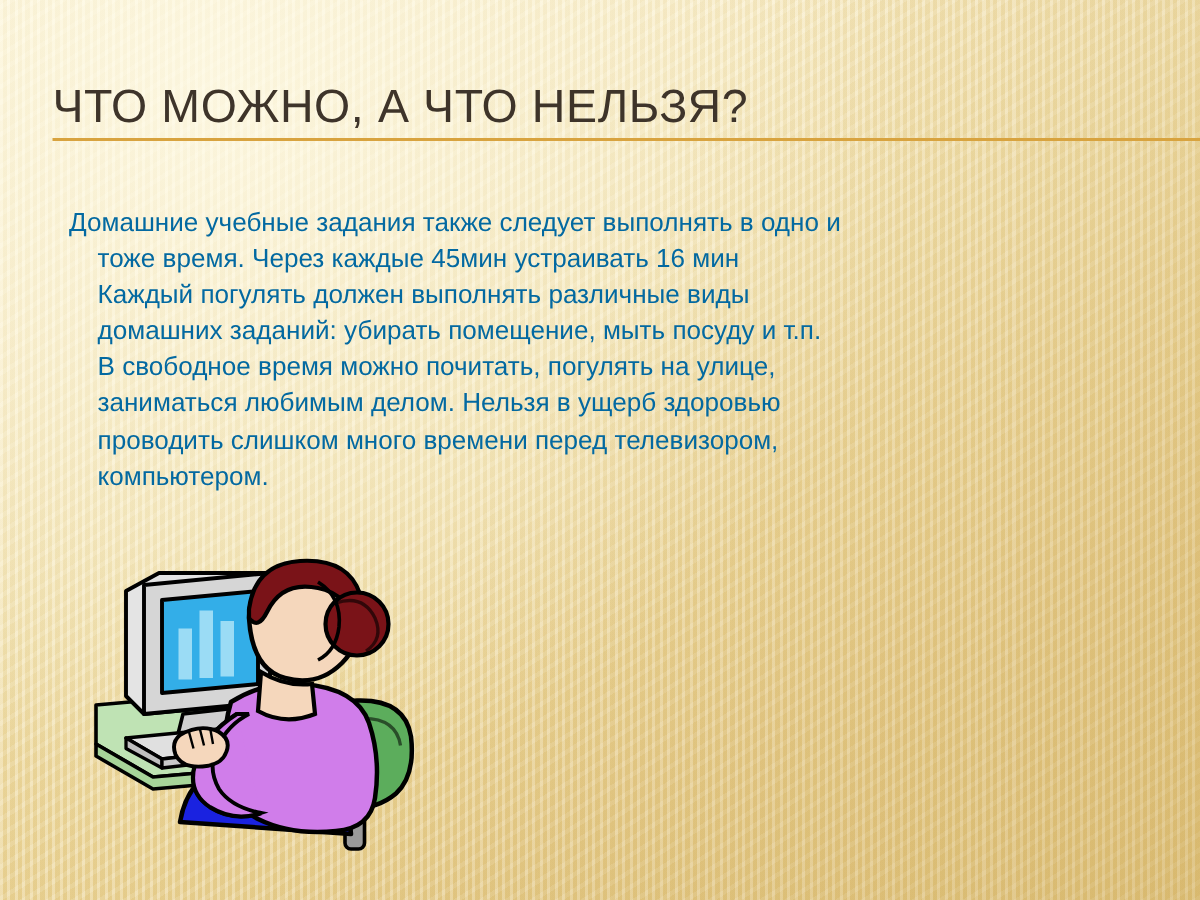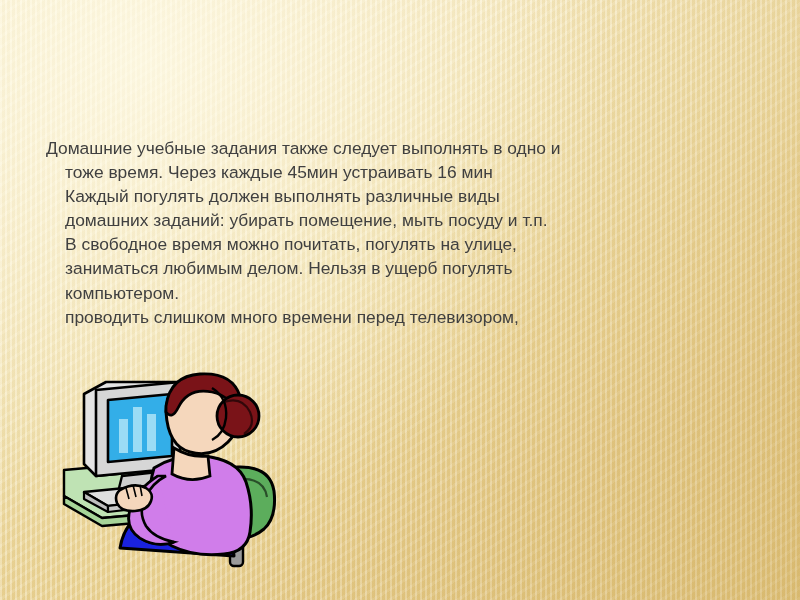--- a/index.html
+++ b/index.html
@@ -66,21 +66,21 @@
     text-transform:uppercase;
   }
   .title-rule{
     position:absolute;left:35px;top:38px;width:765px;height:2px;
     background:#D8A33F;
   }
 
   
   .body-text{
     position:absolute;left:46px;top:136px;width:742px;
-    color:#404040;
+    color:#0369a1;
     font-size:17.4px;
     line-height:24.1px;
   }
   .body-text p{margin:0;padding:0;}
   .ln{display:block;white-space:nowrap;}
   .ln.indent{padding-left:0px;}
   .ln.hang{padding-left:19px;}
 
   
   .art{
@@ -92,31 +92,35 @@
 <body>
 
 <div id="slide">
 
   <div class="bg-base"></div>
   <div class="bg-stripes"></div>
   <div class="bg-diag"></div>
   <div class="bg-glow"></div>
   <div class="bg-dark"></div>
 
+  <div class="title-block">
+    <h1 class="title">ЧТО МОЖНО, А ЧТО НЕЛЬЗЯ?</h1>
+    <div class="title-rule"></div>
+  </div>
 
   <div class="body-text">
     <p>
       <span class="ln indent">Домашние учебные задания также следует выполнять в одно и</span>
       <span class="ln hang">тоже время. Через каждые 45мин устраивать 16 мин</span>
       <span class="ln hang">Каждый погулять должен выполнять различные виды</span>
       <span class="ln hang">домашних заданий: убирать помещение, мыть посуду и т.п.</span>
       <span class="ln hang">В свободное время можно почитать, погулять на улице,</span>
-      <span class="ln hang">заниматься любимым делом. Нельзя в ущерб погулять</span>
+      <span class="ln hang">заниматься любимым делом. Нельзя в ущерб здоровью</span>
+      <span class="ln hang">проводить слишком много времени перед телевизором,</span>
       <span class="ln hang">компьютером.</span>
-      <span class="ln hang">проводить слишком много времени перед телевизором,</span>
     </p>
   </div>
 
   <div class="art">
     <svg viewBox="0 0 232 200" xmlns="http://www.w3.org/2000/svg">
 
       <g>
         <path d="M2 98 L70 92 L108 118 L108 140 L40 146 L2 124 Z" fill="#BFE3B4" stroke="#000" stroke-width="2.4" stroke-linejoin="round"></path>
         <path d="M2 124 L40 146 L108 140 L108 148 L40 154 L2 132 Z" fill="#A7D499" stroke="#000" stroke-width="2.4" stroke-linejoin="round"></path>
       </g>

